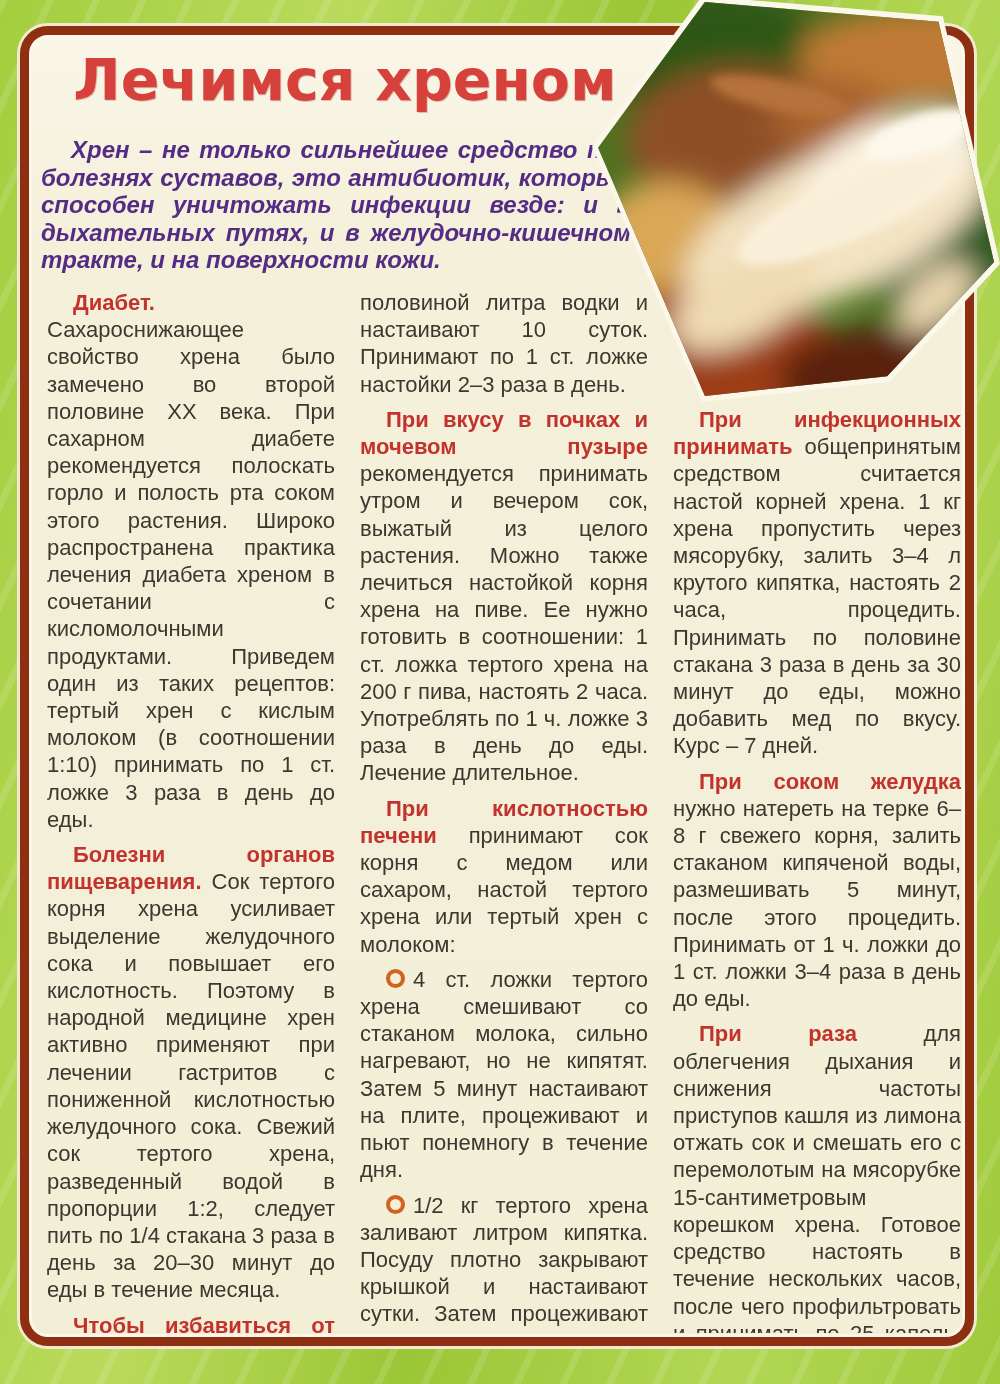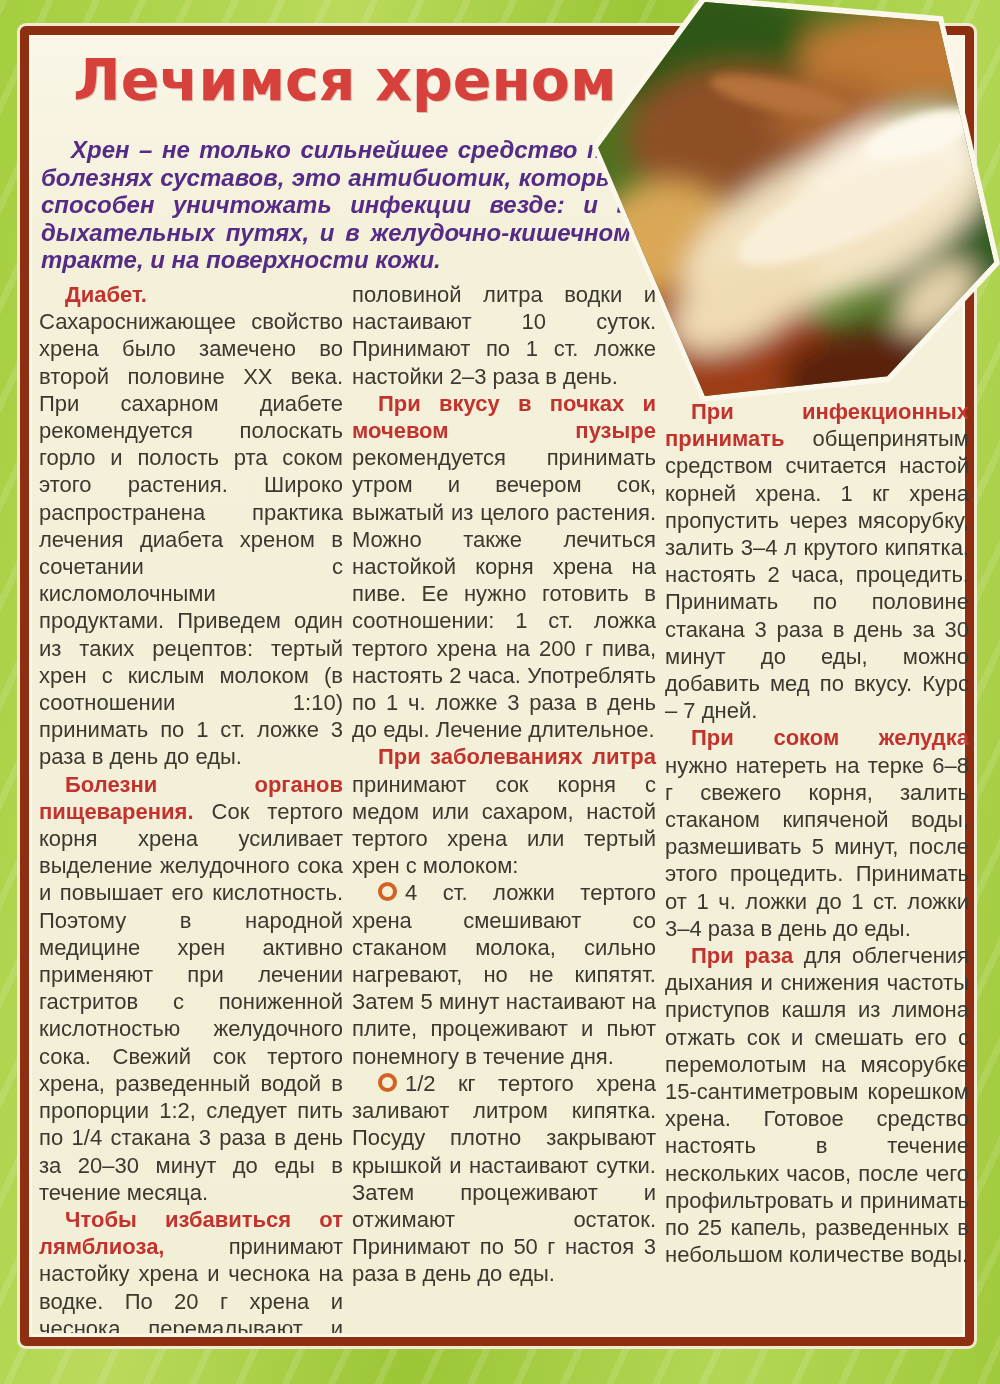--- a/index.html
+++ b/index.html
@@ -5,21 +5,21 @@
   html,body{margin:0;padding:0;background:#8fb92f;}
   .screen{
     position:relative;width:1000px;height:1384px;overflow:hidden;
     font-family:"Liberation Sans",sans-serif;
     background:
       repeating-linear-gradient(115deg, rgba(255,255,255,0.12) 0 7px, rgba(255,255,255,0) 7px 42px),
       linear-gradient(100deg,#a4ce3f 0%,#bada5c 28%,#9bc636 52%,#b3d755 78%,#a0ca3c 100%);
   }
   .panel{
     position:absolute;left:20px;top:26px;width:936px;height:1302px;
-    border:9px solid #8e2f12;border-radius:6px;
+    border:9px solid #8e2f12;border-radius:28px;
     box-shadow:0 0 0 3px #f1ead0, inset 0 0 0 3px #fbf7e9;
     background:linear-gradient(180deg,#faf6e8 0%,#f5f0da 16%,#f3eed6 100%);
   }
   .title{
     position:absolute;left:36px;top:12px;width:560px;margin:0;
     text-align:center;white-space:nowrap;
     font-family:"DejaVu Sans",sans-serif;font-weight:bold;font-size:57px;
     color:#d6413c;letter-spacing:0px;
     text-shadow:1px 1px 0 rgba(140,30,20,0.25);
   }
@@ -30,21 +30,21 @@
   }
   .columns{
     position:absolute;left:10px;top:246px;width:930px;height:1052px;
     display:flex;gap:9px;overflow:hidden;
   }
   .col{
     flex:1 1 0;font-size:22px;line-height:27.2px;color:#3b392f;
     text-align:justify;hyphens:auto;-webkit-hyphens:auto;
   }
   .col3{padding-top:117px;}
-  .para{margin:0;text-indent:26px;}
+  .para{margin:8px;text-indent:26px;}
   .para.noindent{text-indent:0;}
   .lead{color:#c2332e;font-weight:bold;}
   .bullet{
     display:inline-block;width:11px;height:11px;border:4px solid #d06223;
     border-radius:50%;background:#f8eed6;margin-right:8px;vertical-align:-1px;
   }
   .photo-wrap{position:absolute;left:592px;top:-4px;width:408px;height:406px;}
   .photo-border{
     position:absolute;inset:0;background:#fbf7ea;
     clip-path:polygon(27% 0, 86% 5%, 100% 66%, 73% 95%, 27% 100%, 0 37%);
@@ -64,21 +64,21 @@
     <p class="intro">Хрен – не только сильнейшее средство при болезнях суставов, это антибиотик, который способен уничтожать инфекции везде: и в дыхательных путях, и в желудочно-кишечном тракте, и на поверхности кожи.</p>
     <div class="columns">
       <div class="col">
           <p class="para"><span class="lead">Диабет. </span>Сахароснижающее свойство хрена было замечено во второй половине XX века. При сахарном диабете рекомендуется полоскать горло и полость рта соком этого растения. Широко распространена практика лечения диабета хреном в сочетании с кисломолочными продуктами. Приведем один из таких рецептов: тертый хрен с кислым молоком (в соотношении 1:10) принимать по 1 ст. ложке 3 раза в день до еды.</p>
           <p class="para"><span class="lead">Болезни органов пищеварения. </span>Сок тертого корня хрена усиливает выделение желудочного сока и повышает его кислотность. Поэтому в народной медицине хрен активно применяют при лечении гастритов с пониженной кислотностью желудочного сока. Свежий сок тертого хрена, разведенный водой в пропорции 1:2, следует пить по 1/4 стакана 3 раза в день за 20–30 минут до еды в течение месяца.</p>
           <p class="para"><span class="lead">Чтобы избавиться от лямблиоза, </span>принимают настойку хрена и чеснока на водке. По 20 г хрена и чеснока перемалывают и смешивают. Заливают</p>
         </div>
       <div class="col">
           <p class="para noindent">половиной литра водки и настаивают 10 суток. Принимают по 1 ст. ложке настойки 2–3 раза в день.</p>
           <p class="para"><span class="lead">При вкусу в почках и мочевом пузыре </span>рекомендуется принимать утром и вечером сок, выжатый из целого растения. Можно также лечиться настойкой корня хрена на пиве. Ее нужно готовить в соотношении: 1 ст. ложка тертого хрена на 200 г пива, настоять 2 часа. Употреблять по 1 ч. ложке 3 раза в день до еды. Лечение длительное.</p>
-          <p class="para"><span class="lead">При заболеваниях литра </span>принимают сок корня с медом или сахаром, настой тертого хрена или тертый хрен с молоком:</p>
+          <p class="para"><span class="lead">При кислотностью печени </span>принимают сок корня с медом или сахаром, настой тертого хрена или тертый хрен с молоком:</p>
           <p class="para"><span class="bullet"></span>4 ст. ложки тертого хрена смешивают со стаканом молока, сильно нагревают, но не кипятят. Затем 5 минут настаивают на плите, процеживают и пьют понемногу в течение дня.</p>
           <p class="para"><span class="bullet"></span>1/2 кг тертого хрена заливают литром кипятка. Посуду плотно закрывают крышкой и настаивают сутки. Затем процеживают и отжимают остаток. Принимают по 50 г настоя 3 раза в день до еды.</p>
         </div>
       <div class="col col3">
           <p class="para"><span class="lead">При инфекционных принимать </span>общепринятым средством считается настой корней хрена. 1 кг хрена пропустить через мясорубку, залить 3–4 л крутого кипятка, настоять 2 часа, процедить. Принимать по половине стакана 3 раза в день за 30 минут до еды, можно добавить мед по вкусу. Курс – 7 дней.</p>
           <p class="para"><span class="lead">При соком желудка </span>нужно натереть на терке 6–8 г свежего корня, залить стаканом кипяченой воды, размешивать 5 минут, после этого процедить. Принимать от 1 ч. ложки до 1 ст. ложки 3–4 раза в день до еды.</p>
           <p class="para"><span class="lead">При раза </span>для облегчения дыхания и снижения частоты приступов кашля из лимона отжать сок и смешать его с перемолотым на мясорубке 15-сантиметровым корешком хрена. Готовое средство настоять в течение нескольких часов, после чего профильтровать и принимать по 25 капель, разведенных в небольшом количестве воды.</p>
         </div>
     </div>
   </div>

